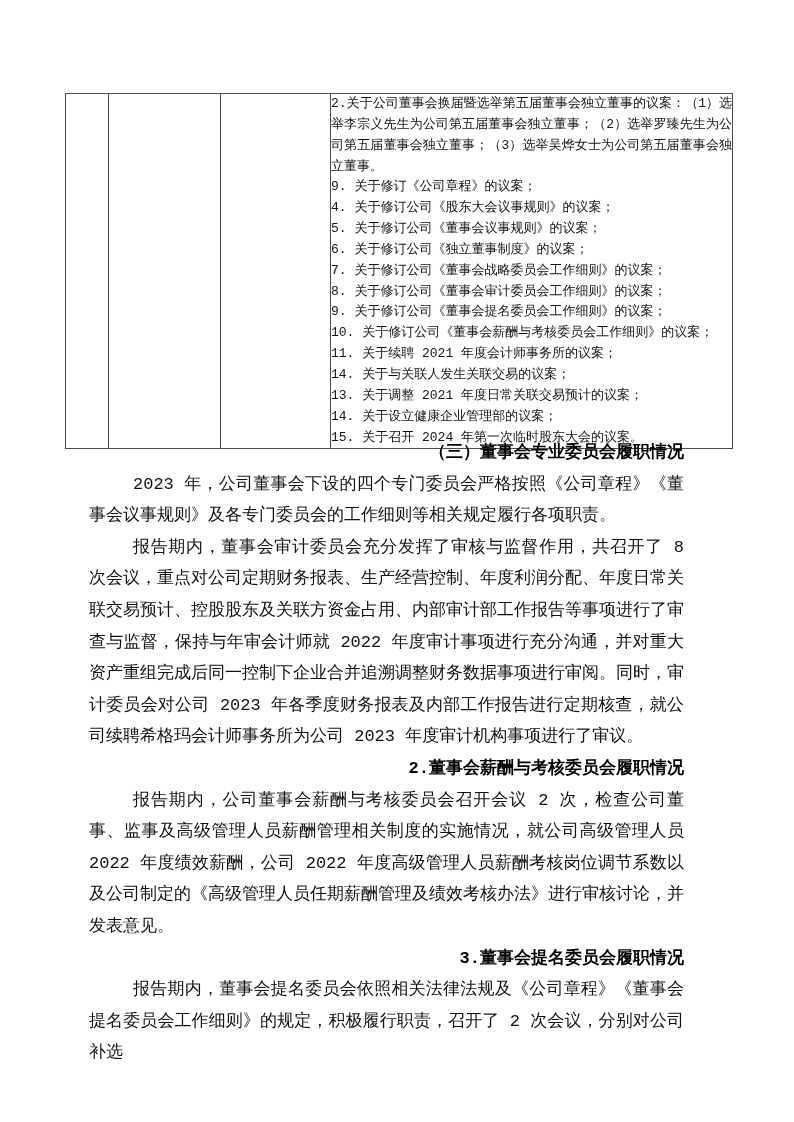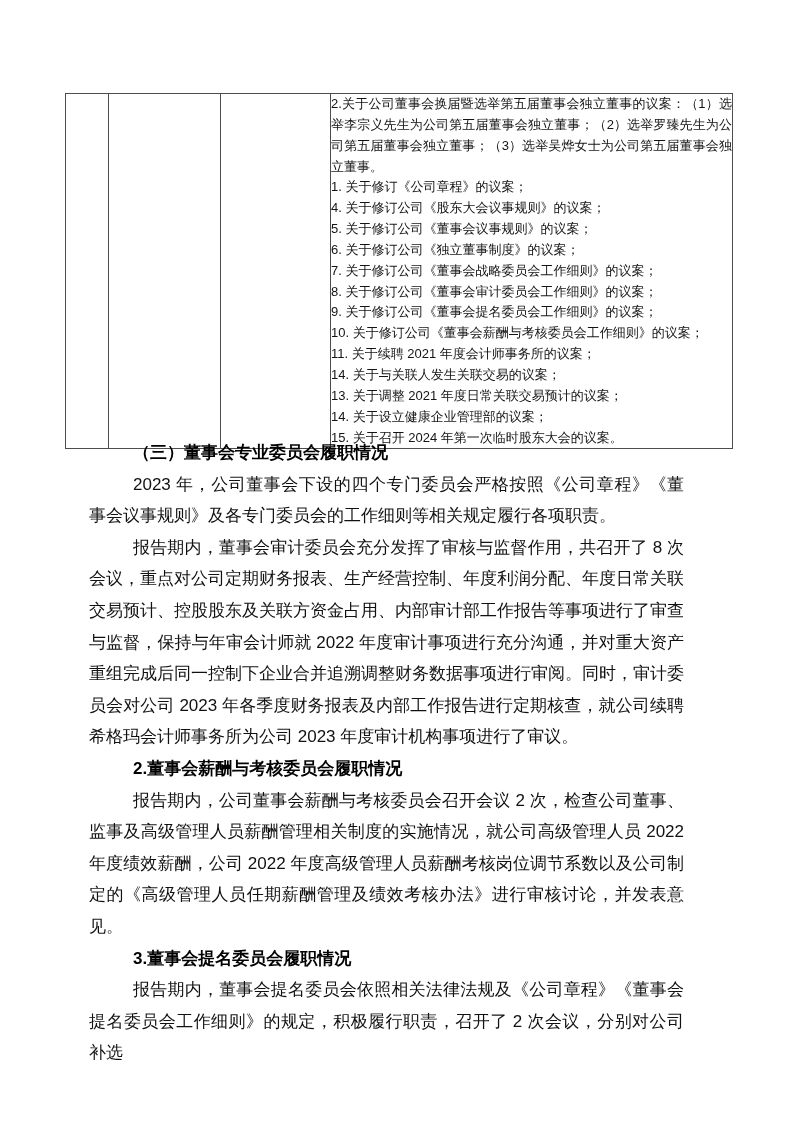--- a/index.html
+++ b/index.html
@@ -1,21 +1,21 @@
 <!DOCTYPE html>
 <html><head>
 <meta charset="utf-8">
 <style>
   html,body{margin:0;padding:0;background:#ffffff;}
   .page{
     position:relative;
     width:794px;height:1122px;
     background:#ffffff;
     color:#111111;
-    font-family:Liberation Sans, sans-serif;
+    font-family:Liberation Mono, monospace;
     overflow:hidden;
     border-radius:14px;
   }
   
   table.res{
     position:absolute;
     left:65px;top:93px;
     width:667px;height:336px;
     border-collapse:collapse;
     table-layout:fixed;
@@ -43,21 +43,21 @@
     margin:0;
     font-size:17px;
     line-height:31.6px;
     text-indent:44px;
     text-align:justify;
     text-justify:inter-character;
     font-weight:normal;
   }
   .body-text h3,.body-text h4{
     font-weight:bold;
-    text-align:left;
+    text-align:right;
     color:#000000;
   }
 </style>
 </head>
 <body>
 
 <div class="page">
 
   <table class="res">
     <colgroup>
@@ -67,21 +67,21 @@
       <col style="width:402px">
     </colgroup>
     <tbody>
         <tr>
       <td></td>
       <td></td>
       <td></td>
       <td class="cell-items">
         <div>
               <div class="t-item">2.关于公司董事会换届暨选举第五届董事会独立董事的议案：（1）选举李宗义先生为公司第五届董事会独立董事；（2）选举罗臻先生为公司第五届董事会独立董事；（3）选举吴烨女士为公司第五届董事会独立董事。</div>
-              <div class="t-item">1. 关于修订《公司章程》的议案；</div>
+              <div class="t-item">9. 关于修订《公司章程》的议案；</div>
               <div class="t-item">4. 关于修订公司《股东大会议事规则》的议案；</div>
               <div class="t-item">5. 关于修订公司《董事会议事规则》的议案；</div>
               <div class="t-item">6. 关于修订公司《独立董事制度》的议案；</div>
               <div class="t-item">7. 关于修订公司《董事会战略委员会工作细则》的议案；</div>
               <div class="t-item">8. 关于修订公司《董事会审计委员会工作细则》的议案；</div>
               <div class="t-item">9. 关于修订公司《董事会提名委员会工作细则》的议案；</div>
               <div class="t-item">10. 关于修订公司《董事会薪酬与考核委员会工作细则》的议案；</div>
               <div class="t-item">11. 关于续聘 2021 年度会计师事务所的议案；</div>
               <div class="t-item">14. 关于与关联人发生关联交易的议案；</div>
               <div class="t-item">13. 关于调整 2021 年度日常关联交易预计的议案；</div>

